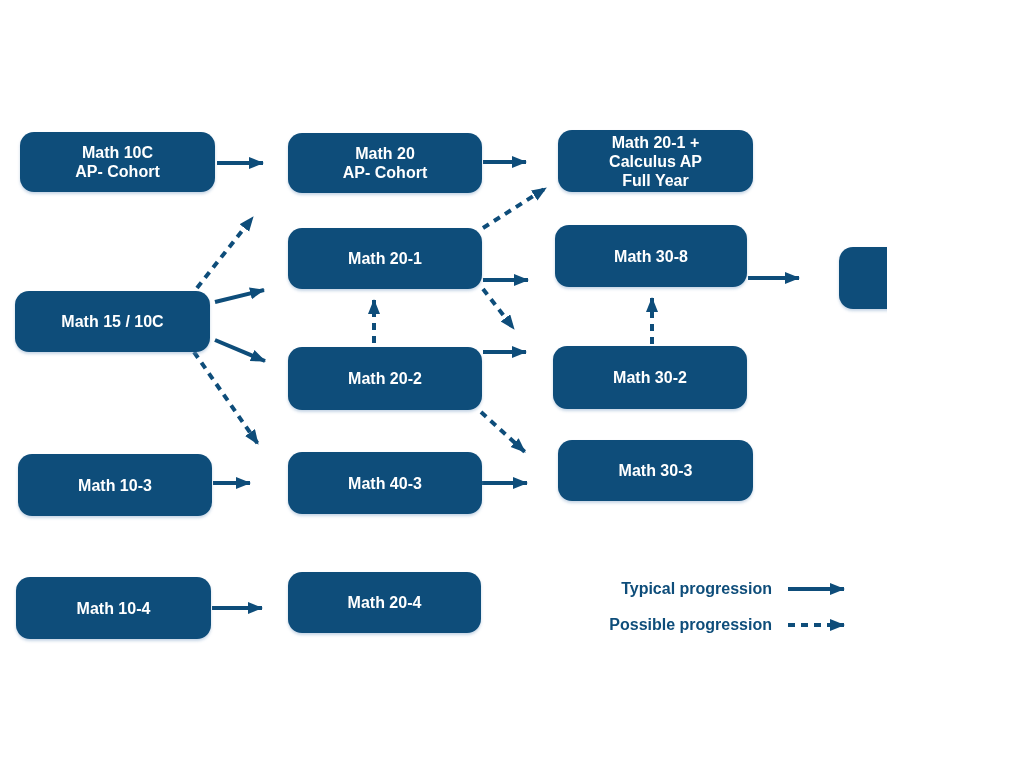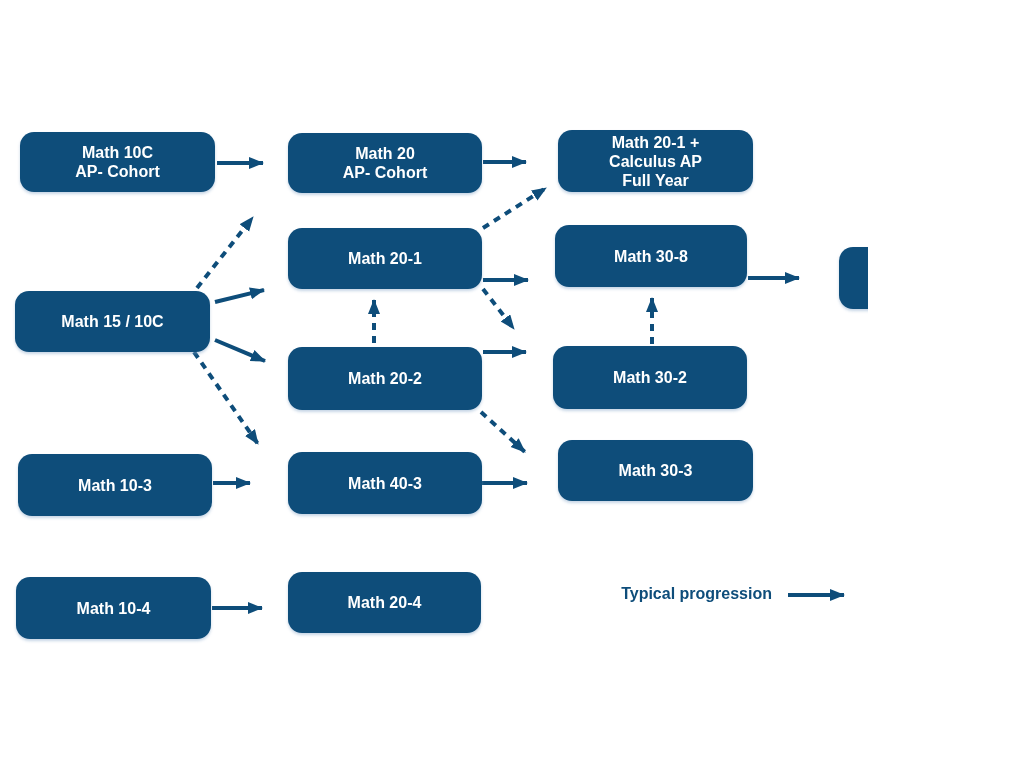--- a/index.html
+++ b/index.html
@@ -4,20 +4,21 @@
 <style>
   :root { --primary: #0E4D7A; --box-text: #FFFFFF; --bg: #FFFFFF; }
   html, body { margin: 0; padding: 0; background: var(--bg); }
   .stage {
     position: relative;
     width: 868px;
     height: 768px;
     background: var(--bg);
     overflow: hidden;
     font-family: "Liberation Sans", sans-serif;
+    padding-left: 19px;
   }
   #arrow-layer {
     position: absolute;
     left: 0; top: 0;
     width: 1024px; height: 768px;
   }
   .box {
     position: absolute;
     box-sizing: border-box;
     background: var(--primary);
@@ -35,21 +36,21 @@
   }
   .edge { stroke: var(--primary); stroke-width: 4; fill: none; }
   .edge.possible { stroke-dasharray: 7 6; }
   .legend {
     position: absolute;
     left: 592px;
     top: 575px;
   }
   .legend-row {
     display: flex;
-    align-items: flex-end;
+    align-items: center;
     height: 28px;
     margin-bottom: 8px;
   }
   .legend-label {
     display: inline-block;
     width: 180px;
     text-align: right;
     color: var(--primary);
     font-weight: bold;
     font-size: 16px;
@@ -109,15 +110,21 @@
       <div class="box" style="left: 288px; top: 572px; width: 193px; height: 61px;">Math 20-4</div>
     </div>
 
   <div class="legend">
     <div class="legend-row">
       <span class="legend-label">Typical progression</span>
       <svg class="legend-arrow" width="80" height="16" viewBox="0 0 80 16">
         <line class="edge typical" x1="2" y1="8" x2="58" y2="8" marker-end="url(#ah)"></line>
       </svg>
     </div>
+    <div class="legend-row">
+      <span class="legend-label">Possible progression</span>
+      <svg class="legend-arrow" width="80" height="16" viewBox="0 0 80 16">
+        <line class="edge possible" x1="2" y1="8" x2="58" y2="8" marker-end="url(#ah)"></line>
+      </svg>
+    </div>
   </div>
 
 </div>
 
 </body></html>

